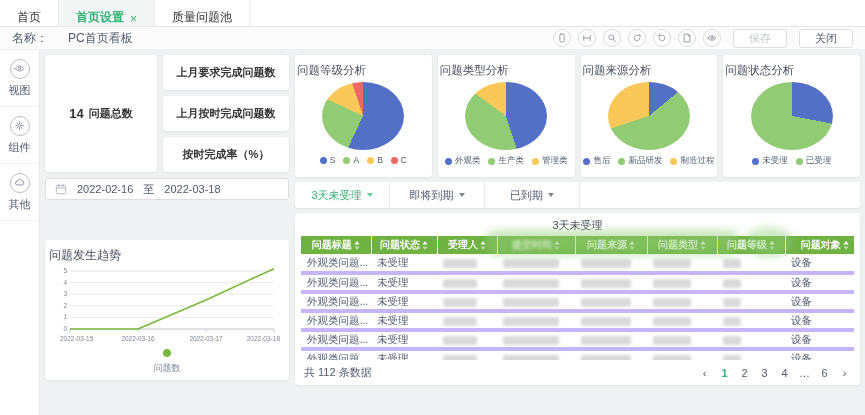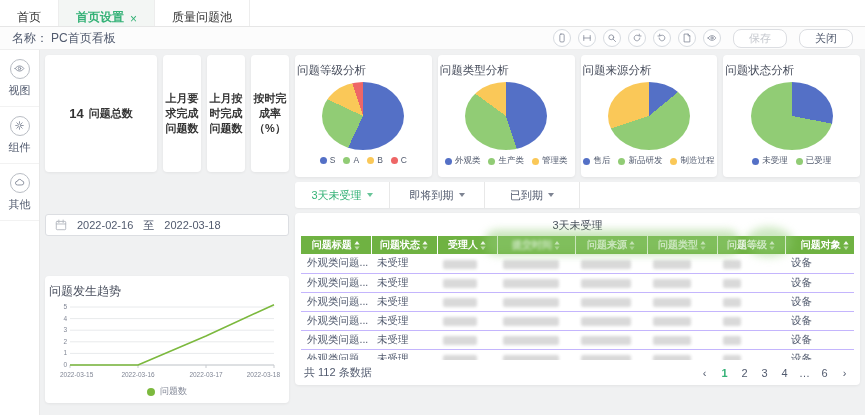--- a/index.html
+++ b/index.html
@@ -10,24 +10,24 @@
   
   .tabbar{height:27px;background:#fff;border-bottom:1px solid #e6e6e6;display:flex;flex:0 0 27px;}
   .ptab{display:flex;align-items:flex-end;justify-content:center;gap:6px;padding:0 17px;
     font-size:12px;color:#333;border-right:1px solid #ededed;background:#fff;cursor:pointer;}
   .ptab.on{background:#f3f6f4;color:#35b277;font-weight:bold;}
   .ptab .x{color:#35b277;font-size:12px;font-weight:normal;}
 
   
   .namebar{height:23px;background:#fcfcfc;border-bottom:1px solid #efefef;display:flex;
     align-items:center;padding:0 12px;gap:7px;flex:0 0 23px;}
-  .nameline{display:flex;gap:3px;font-size:12px;color:#515a6e;margin-right:auto;}
+  .nameline{display:flex;gap:20px;font-size:12px;color:#515a6e;margin-right:auto;}
   .ticon{width:18px;height:18px;border:1px solid #d7dbe0;border-radius:50%;background:#fff;
     display:flex;align-items:center;justify-content:center;color:#808695;cursor:pointer;flex:0 0 18px;}
-  .btn{height:19px;padding:0 15px;border:1px solid #dcdee2;border-radius:8px;background:#fff;
+  .btn{height:19px;padding:0 15px;border:1px solid #dcdee2;border-radius:3px;background:#fff;
     font-size:11px;color:#515a6e;cursor:pointer;margin-left:5px;font-family:inherit;}
   .btn.disabled{color:#c5c8ce;}
 
   .content{flex:1;display:flex;min-height:0;}
   .rail{width:40px;background:#fff;border-right:1px solid #e8e8e8;flex:0 0 40px;}
   .rail-item{height:57px;display:flex;flex-direction:column;align-items:center;justify-content:center;
     gap:4px;border-bottom:1px solid #f2f2f2;cursor:pointer;color:#515a6e;}
   .rail-item .circ{width:20px;height:20px;border:1px solid #b9bdc4;border-radius:50%;
     display:flex;align-items:center;justify-content:center;color:#808695;}
   .rail-item span{font-size:11px;}
@@ -35,32 +35,32 @@
   .main{flex:1;display:flex;gap:6px;padding:5px;min-width:0;}
   .col-l{width:244px;flex:0 0 244px;display:flex;flex-direction:column;gap:6px;min-height:0;}
   .col-r{flex:1;display:flex;flex-direction:column;gap:5px;min-width:0;}
   .card{background:#fff;border-radius:4px;box-shadow:0 1px 3px rgba(0,0,0,.06);overflow:hidden;}
 
   .stats{display:flex;gap:6px;height:117px;flex:0 0 117px;}
   .bigstat{width:112px;flex:0 0 112px;display:flex;align-items:center;
     justify-content:center;gap:5px;}
   .bignum{font-size:13px;font-weight:bold;color:#333;}
   .biglabel{font-size:11px;font-weight:bold;color:#333;}
-  .statstack{flex:1;display:flex;gap:6px;}
+  .statstack{flex:1;display:flex;flex-direction:column;gap:6px;}
   .statcard{flex:1;display:flex;align-items:center;justify-content:center;
     font-size:11px;font-weight:bold;color:#333;text-align:center;}
 
   .datebox{height:22px;flex:0 0 22px;background:#fff;border:1px solid #dcdee2;border-radius:3px;
-    display:flex;align-items:center;gap:10px;padding:0 9px;font-size:11px;color:#515a6e;cursor:pointer;margin-top:36px;}
+    display:flex;align-items:center;gap:10px;padding:0 9px;font-size:11px;color:#515a6e;cursor:pointer;}
   .datebox .cal{color:#b5b9c0;display:flex;}
 
   .chartcard{padding:2px 4px;flex:0 0 auto;margin-top:34px;}
   .ctitle{font-size:12px;font-weight:normal;color:#464c5b;text-align:left;padding:5px 0 1px;}
   .clegend{display:flex;justify-content:center;align-items:center;gap:5px;font-size:9px;
-    color:#808695;padding:0 0 3px;}
+    color:#808695;padding:0 0 3px;flex-direction:column;}
   .clegend i{width:8px;height:8px;border-radius:50%;display:inline-block;}
   .basecard{flex:1 1 auto;}
 
   .pies{display:flex;gap:6px;height:122px;flex:0 0 122px;}
   .piecard{flex:1;padding:3px 2px;display:flex;flex-direction:column;min-width:0;}
   .pie{width:82px;height:68px;border-radius:50%;margin:3px auto 5px;flex:0 0 auto;}
   .plegend{display:flex;justify-content:center;gap:8px;font-size:8.5px;color:#515a6e;}
   .plegend .li{display:flex;align-items:center;gap:3px;white-space:nowrap;}
   .plegend i{width:7px;height:7px;border-radius:50%;flex:0 0 7px;}
 
@@ -73,21 +73,21 @@
     border-top:4px solid currentColor;opacity:.75;}
 
   .tablecard{position:relative;padding:2px 6px 0;}
   .ttitle{text-align:center;font-size:11px;color:#464c5b;padding:3px 0 3px;}
   .twrap{height:124px;overflow:hidden;}
   table{width:100%;border-collapse:collapse;table-layout:fixed;}
   th{background:#6fb242;color:#fff;font-weight:bold;height:18px;font-size:10px;
     border-right:1px solid rgba(255,255,255,.55);padding:0 2px;text-align:center;white-space:nowrap;overflow:hidden;cursor:pointer;}
   th:last-child{border-right:none;}
   th.obsc span{filter:blur(1.5px);}
-  td{height:19px;border-bottom:1px solid #c4b5fd;color:#515a6e;font-size:10.5px;
+  td{height:19px;border-bottom:4px solid #c4b5fd;color:#515a6e;font-size:10.5px;
     padding:0 6px;text-align:left;white-space:nowrap;overflow:hidden;}
   .redact{display:inline-block;height:9px;background:#d9d9d9;border-radius:2px;
     filter:blur(1.5px);vertical-align:middle;}
   .tfoot{display:flex;align-items:center;justify-content:space-between;height:25px;
     font-size:11px;color:#515a6e;padding:0 3px;}
   .pager{display:flex;gap:7px;align-items:center;font-size:11px;color:#515a6e;}
   .pg{min-width:13px;text-align:center;cursor:pointer;}
   .pg.on{color:#35b277;font-weight:bold;}
   .blob{position:absolute;pointer-events:none;filter:blur(4px);}
   .blob.a{left:190px;top:17px;width:255px;height:25px;background:rgba(145,204,117,.5);border-radius:12px;}

